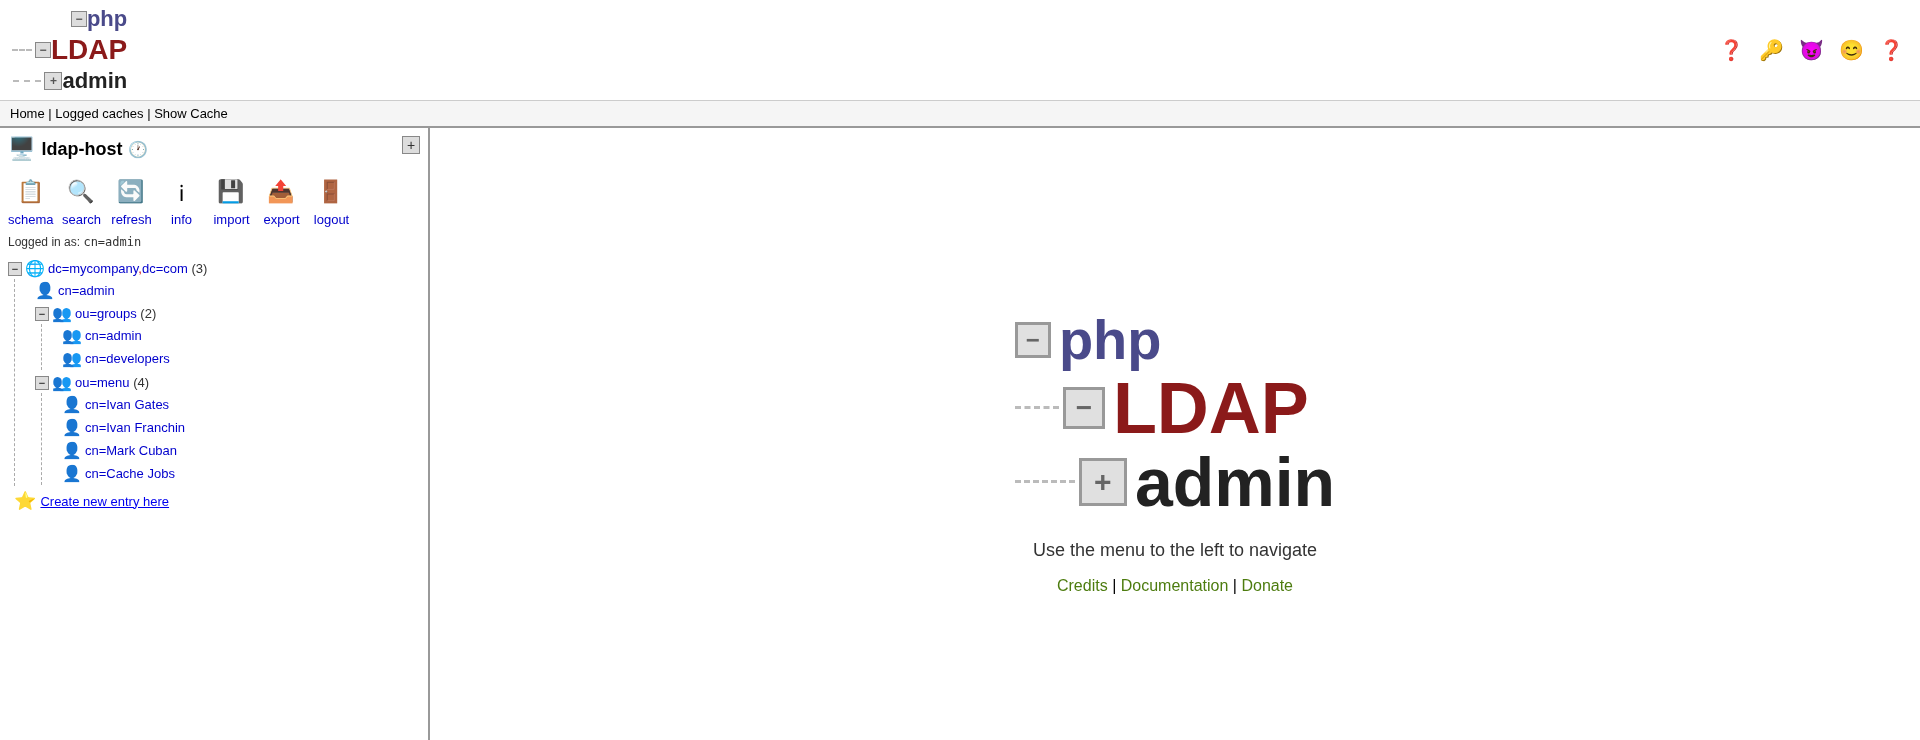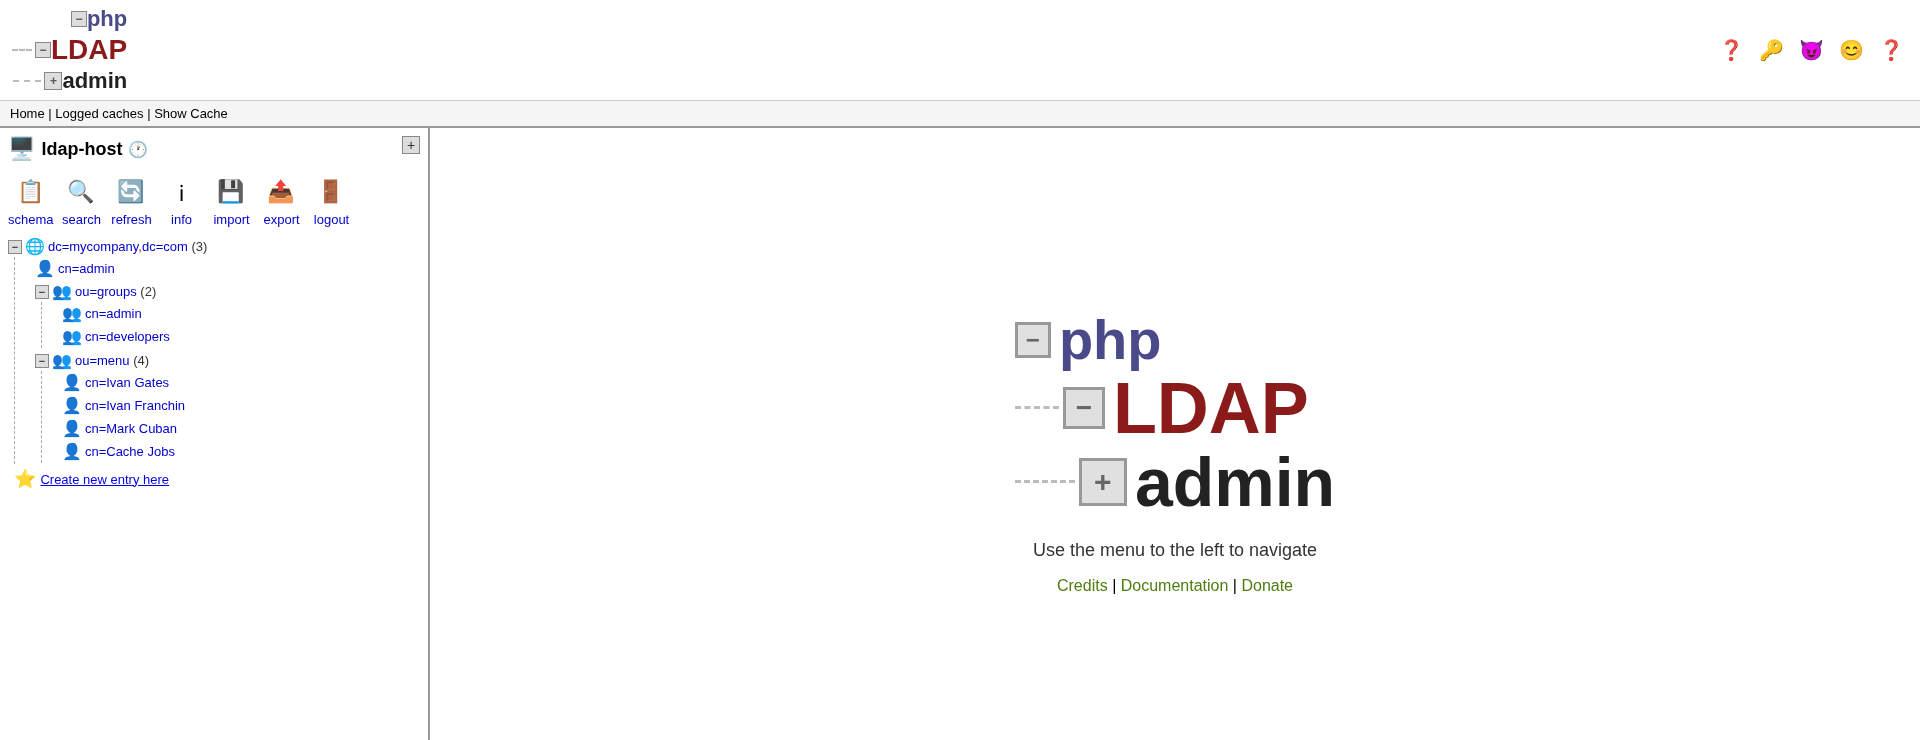--- a/index.html
+++ b/index.html
@@ -269,20 +269,24 @@
       <div class="toolbar-item">
         <div class="toolbar-icon">📤</div>
         <span class="toolbar-label">export</span>
       </div>
       <div class="toolbar-item">
         <div class="toolbar-icon">🚪</div>
         <span class="toolbar-label">logout</span>
       </div>
     </div>
 
+    <div id="logged-in">
+      <span>Logged in as:</span>
+      <span style="font-family:monospace;">cn=admin</span>
+    </div>
 
     <ul class="tree">
       <li>
         <div class="tree-item">
           <div class="expand-ctrl">−</div>
           <span class="node-icon">🌐</span>
           <span class="node-label">
             <a href="#">dc=mycompany<span style="color:#c00;">,</span>dc=com</a>
             <span style="color:#333;"> (3)</span>
           </span>

